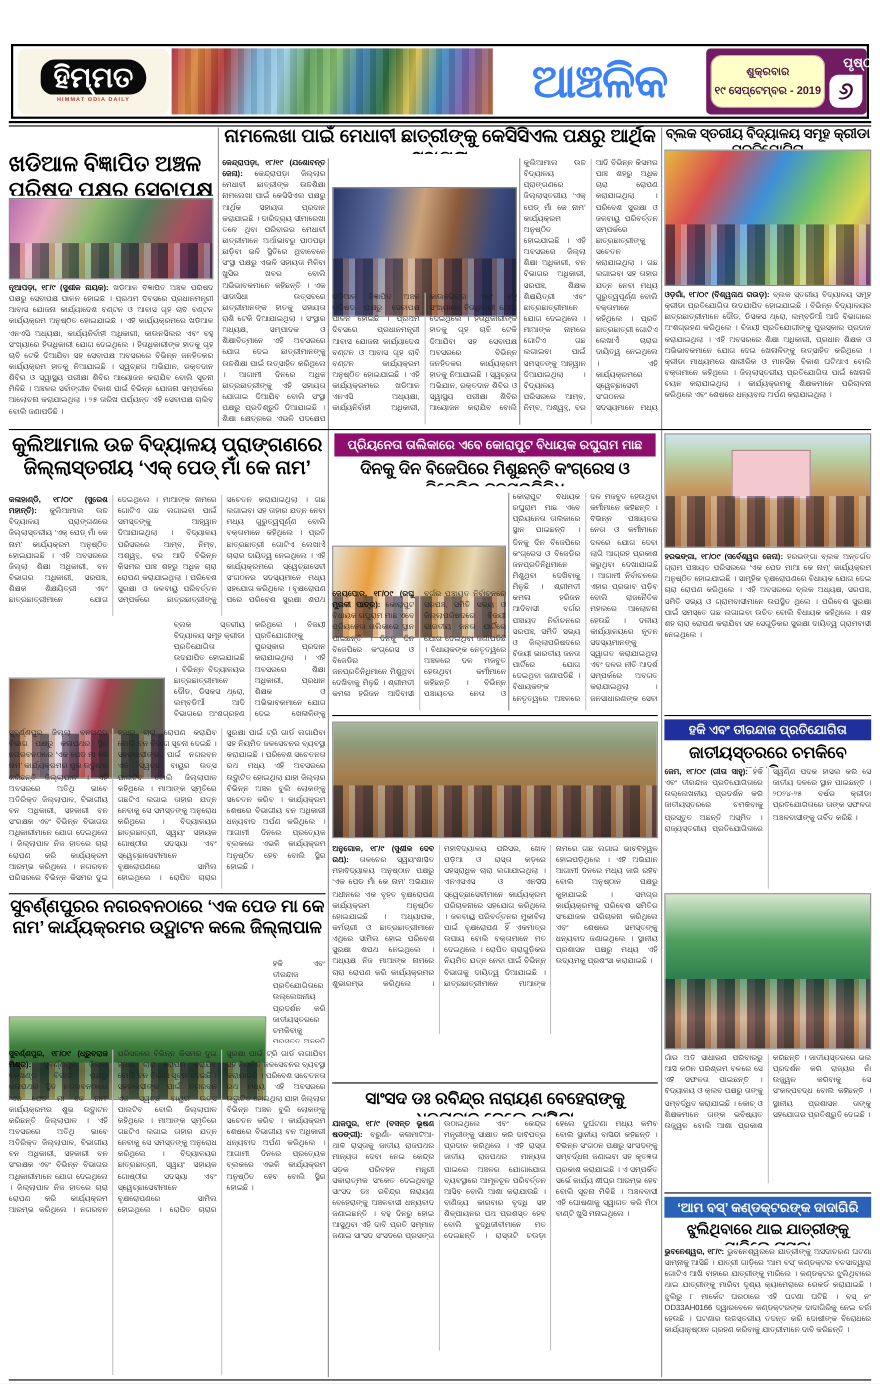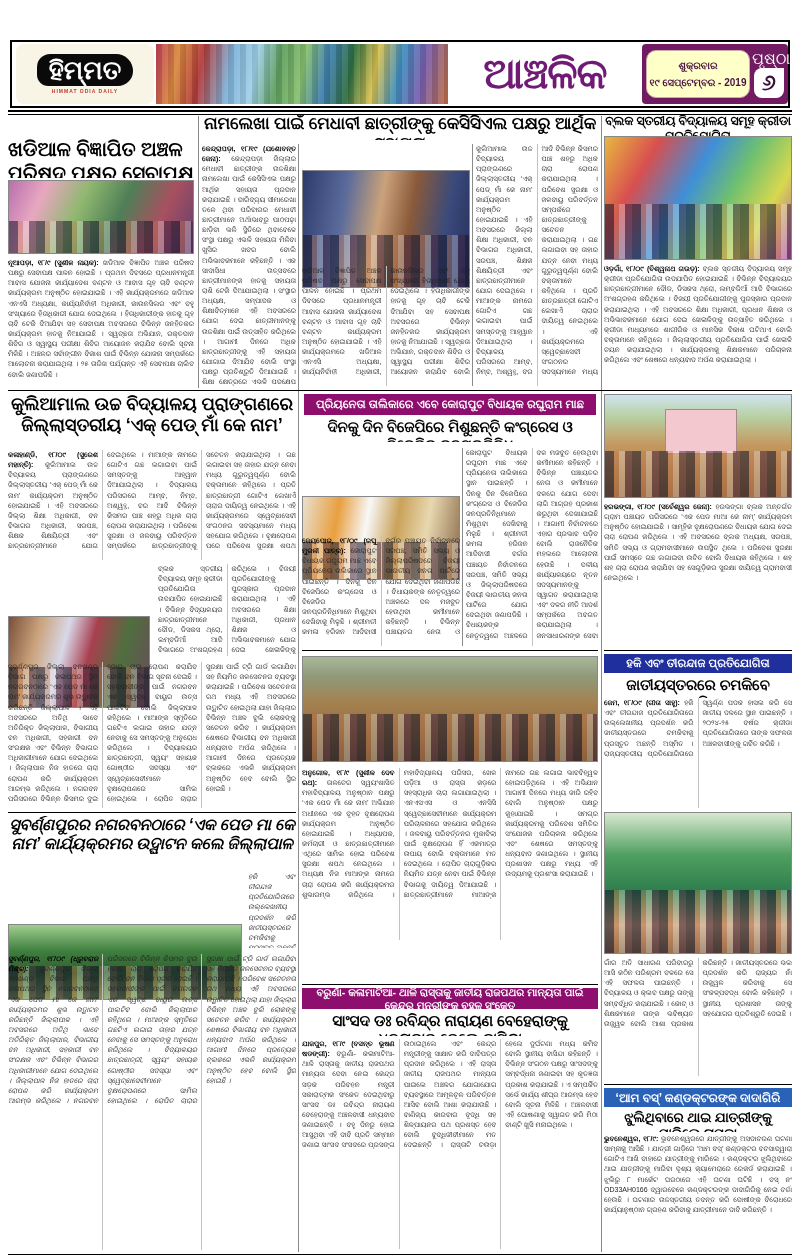--- a/index.html
+++ b/index.html
@@ -2,38 +2,38 @@
 <html><head>
 <meta charset="utf-8">
 <style>
   html,body{margin:0;padding:0;background:#e8e8e8;font-family:"Liberation Sans","DejaVu Sans",sans-serif;}
   #page{position:relative;width:800px;height:1258px;background:#ffffff;margin:0 auto;overflow:hidden;}
   .abs{position:absolute;}
   .hl{font-weight:bold;color:#000;text-align:center;line-height:1.18;letter-spacing:-0.2px;overflow:hidden;}
   .hl-left{text-align:left;}
   .body{font-size:7px;line-height:1.45;text-align:justify;color:#222;overflow:hidden;column-gap:9px;column-rule:1px solid #c2c2c2;}
   .dl{font-weight:bold;color:#000;}
-  .kicker{color:#fff;font-weight:bold;text-align:center;display:flex;align-items:center;justify-content:center;overflow:hidden;}
+  .kicker{color:#fff;font-weight:bold;text-align:left;display:flex;align-items:center;justify-content:center;overflow:hidden;}
   .photo{background-size:cover;border:1px solid #888;box-sizing:border-box;}
   .vrule{width:1px;background:#8a8a8a;}
   .hrule{height:1px;background:#000;}
   .hrule2{height:2px;background:#000;}
 
   
   #mast{border:2px solid #000;box-sizing:border-box;background:#fff;}
   #logo{background:#f8f4e6;border-radius:8px;display:flex;flex-direction:column;align-items:center;justify-content:center;}
   #logoblob{background:#0a0a0a;color:#fff;font-weight:bold;font-size:26px;padding:2px 12px;border-radius:14px 18px 16px 12px;line-height:1.1;}
   #logosub{font-size:5px;color:#c0392b;font-weight:bold;letter-spacing:1px;margin-top:2px;}
   #banner{background:
     linear-gradient(100deg,#c2405a 0%,#d98a3f 8%,#b23a3a 16%,#7fb2d8 26%,#9fd0e8 34%,#5f9f5f 42%,#88c070 50%,#3f7fb0 58%,#2f6f3f 66%,#d8c050 74%,#3f8fbf 82%,#7a5fae 90%,#c27040 100%);}
   #bannerovl{background:repeating-linear-gradient(90deg,rgba(0,0,0,0.18) 0 6px,rgba(255,255,255,0.12) 6px 12px);opacity:.5;}
-  #secTitle{color:#701a75;font-weight:bold;font-size:42px;display:flex;align-items:center;justify-content:center;letter-spacing:-1px;}
+  #secTitle{color:#3b82f6;font-weight:bold;font-size:42px;display:flex;align-items:center;justify-content:center;letter-spacing:-1px;}
   #datebox{background:#701b62;border-radius:4px;}
   #dateyellow{background:#ffffc8;border:1px solid #caa;border-radius:10px;color:#4a1242;font-weight:bold;text-align:center;font-size:10px;line-height:1.7;display:flex;flex-direction:column;justify-content:center;}
-  #pageLabel{color:#fff;font-weight:normal;font-size:16px;text-align:center;}
+  #pageLabel{color:#fff;font-weight:bold;font-size:12px;text-align:center;margin-left:12px;}
   #pageNum{background:#fff;border-radius:8px 0 8px 8px;color:#3a0f35;font-weight:bold;font-size:22px;text-align:center;line-height:30px;}
 
   
   .ph-stage{background:linear-gradient(115deg,#b86fae,#e8a7c0 18%,#8fb86f 38%,#4f7f57 58%,#a85060 78%,#5f3f6f 100%);}
   .ph-indoor{background:linear-gradient(100deg,#2b3a6b,#5b6b9b 25%,#caa27a 45%,#8a5a3a 62%,#3a4a7b 82%,#26305b 100%);}
   .ph-tent{background:linear-gradient(120deg,#e8b83f,#d84f4f 22%,#3f8fd8 44%,#6fc06f 62%,#d8d84f 80%,#b04fb0 100%);}
   .ph-group{background:linear-gradient(105deg,#7a4f3a,#caa27a 20%,#d8d8e8 38%,#a83f4f 55%,#4f6f3f 75%,#6a4a5a 100%);}
   .ph-office{background:linear-gradient(100deg,#e8e0d0,#e89f3f 22%,#f8f8f8 40%,#caa25a 58%,#e8d8b0 76%,#8a6a4a 100%);}
   .ph-field{background:linear-gradient(180deg,#cfe4ef 0%,#b7cfa0 22%,#c59a62 48%,#b07f4a 75%,#9a6b3f 100%);position:relative;}
   .ph-banner-pink{position:absolute;left:32%;top:14%;width:38%;height:42%;background:#f3c9cf;border:1px solid #a88;}
@@ -156,32 +156,31 @@
     <div class="hl" style="font-size:15px;height:22px;margin-top:3px;">ଜାତୀୟସ୍ତରରେ ଚମକିବେ ଅସ୍ମିତ</div>
     <div class="body" style="width:188px;height:110px;column-count:2;">
       <span class="dl">ଜେମ, ୧୮/୦୯ (ଗୀତା ସାହୁ):</span>
       <span>ହକି ଏବଂ ତୀରନ୍ଦାଜ ପ୍ରତିଯୋଗିତାରେ ଉଲ୍ଲେଖନୀୟ ପ୍ରଦର୍ଶନ କରି ଜାତୀୟସ୍ତରରେ ଚମକିବାକୁ ପ୍ରସ୍ତୁତ ଅଛନ୍ତି ଅସ୍ମିତ । ରାଜ୍ୟସ୍ତରୀୟ ପ୍ରତିଯୋଗିତାରେ ସ୍ୱର୍ଣ୍ଣ ପଦକ ହାସଲ କରି ସେ ଜାତୀୟ ଦଳରେ ସ୍ଥାନ ପାଇଛନ୍ତି । ୨୦୨୪-୨୫ ବର୍ଷର କ୍ରୀଡା ପ୍ରତିଯୋଗିତାରେ ତାଙ୍କ ସଫଳତା ଅଞ୍ଚଳବାସୀଙ୍କୁ ଗର୍ବିତ କରିଛି ।</span>
     </div>
     <div class="photo ph-greenbanner ph-people" style="width:188px;height:142px;margin-top:4px;"></div>
     <div class="body" style="width:188px;height:118px;margin-top:4px;column-count:2;">ଗାଁର ଅତି ସାଧାରଣ ପରିବାରରୁ ଆସି କଠିନ ପରିଶ୍ରମ ବଳରେ ସେ ଏହି ସଫଳତା ପାଇଛନ୍ତି । ବିଦ୍ୟାଳୟ ଓ କ୍ଲବ ପକ୍ଷରୁ ତାଙ୍କୁ ସମ୍ବର୍ଦ୍ଧିତ କରାଯାଇଛି । କୋଚ୍‌ ଓ ଶିକ୍ଷକମାନେ ତାଙ୍କ ଭବିଷ୍ୟତ ଉଜ୍ଜ୍ୱଳ ବୋଲି ଆଶା ପ୍ରକାଶ କରିଛନ୍ତି । ଜାତୀୟସ୍ତରରେ ଭଲ ପ୍ରଦର୍ଶନ କରି ରାଜ୍ୟର ନାଁ ଉଜ୍ଜ୍ୱଳ କରିବାକୁ ସେ ସଂକଳ୍ପବଦ୍ଧ ବୋଲି କହିଛନ୍ତି । ସ୍ଥାନୀୟ ପ୍ରଶାସନ ତାଙ୍କୁ ସହଯୋଗର ପ୍ରତିଶ୍ରୁତି ଦେଇଛି ।</div>
   </div>
   <div class="abs hrule" style="left:604px;top:1084px;width:188px;"></div>
 
-  <div class="abs" style="left:8px;top:816px;width:288px;height:436px;font-style:italic;">
+  <div class="abs" style="left:8px;top:816px;width:288px;height:436px;">
     <div class="hl" style="font-size:16px;height:52px;">ସୁବର୍ଣ୍ଣପୁରର ନଗରବନଠାରେ ‘ଏକ ପେଡ ମା କେ ନାମ’ କାର୍ଯ୍ୟକ୍ରମର ଉଦ୍ଘାଟନ କଲେ ଜିଲ୍ଲାପାଳ</div>
     <div class="abs photo ph-forest ph-people" style="left:0;top:56px;width:234px;height:76px;"></div>
     <div class="abs body" style="left:240px;top:56px;width:48px;height:76px;">ହକି ଏବଂ ତୀରନ୍ଦାଜ ପ୍ରତିଯୋଗିତାରେ ଉଲ୍ଲେଖନୀୟ ପ୍ରଦର୍ଶନ କରି ଜାତୀୟସ୍ତରରେ ଚମକିବାକୁ ପ୍ରସ୍ତୁତ ଅଛନ୍ତି ଅସ୍ମିତ । ରାଜ୍ୟସ୍ତରୀୟ ପ୍ରତିଯୋଗିତାରେ ସ୍ୱର୍ଣ୍ଣ ପଦକ ହାସଲ କରି ସେ ଜାତୀୟ ଦଳରେ ସ୍ଥାନ ପାଇଛନ୍ତି । ୨୦୨୪-୨୫ ବର୍ଷର କ୍ରୀଡା ପ୍ରତିଯୋଗିତାରେ ତାଙ୍କ ସଫଳତା ଅଞ୍ଚଳବାସୀଙ୍କୁ ଗର୍ବିତ କରିଛି ।</div>
     <div class="abs body" style="left:0;top:138px;width:288px;height:296px;column-count:3;">
       <span class="dl">ସୁବର୍ଣ୍ଣପୁର, ୧୮/୦୯ (ଧ୍ରୁବରାଜ ମିଶ୍ର):</span>
       <span>ସୁବର୍ଣ୍ଣପୁର ଜିଲ୍ଲା ବନଖଣ୍ଡ ବିଭାଗ ପକ୍ଷରୁ କଳାପଥର ସ୍ଥିତ ନଗରବନଠାରେ ‘ଏକ ପେଡ ମା କେ ନାମ’ କାର୍ଯ୍ୟକ୍ରମର ଶୁଭ ଉଦ୍ଘାଟନ କରିଛନ୍ତି ଜିଲ୍ଲାପାଳ । ଏହି ଅବସରରେ ଅତିଥି ଭାବେ ଅତିରିକ୍ତ ଜିଲ୍ଲାପାଳ, ବିଭାଗୀୟ ବନ ଅଧିକାରୀ, ସହକାରୀ ବନ ସଂରକ୍ଷକ ଏବଂ ବିଭିନ୍ନ ବିଭାଗର ଅଧିକାରୀମାନେ ଯୋଗ ଦେଇଥିଲେ । ଜିଲ୍ଲାପାଳ ନିଜ ହାତରେ ଚାରା ରୋପଣ କରି କାର୍ଯ୍ୟକ୍ରମ ଆରମ୍ଭ କରିଥିଲେ । ନଗରବନ ପରିସରରେ ବିଭିନ୍ନ କିସମର ଦୁଇ ହଜାର ଚାରା ରୋପଣ କରାଯିବ ବୋଲି ବନ ବିଭାଗ ସୂଚନା ଦେଇଛି । ସହରବାସୀଙ୍କ ପାଇଁ ନଗରବନ ଏକ ସ୍ୱଚ୍ଛ ବାୟୁର ଉତ୍ସ ପାଲଟିବ ବୋଲି ଜିଲ୍ଲାପାଳ କହିଥିଲେ । ମାଆଙ୍କ ସ୍ମୃତିରେ ଗଛଟିଏ ଲଗାଇ ତାହାର ଯତ୍ନ ନେବାକୁ ସେ ସମସ୍ତଙ୍କୁ ଅନୁରୋଧ କରିଥିଲେ । ବିଦ୍ୟାଳୟର ଛାତ୍ରଛାତ୍ରୀ, ସ୍ୱୟଂ ସହାୟକ ଗୋଷ୍ଠୀର ସଦସ୍ୟା ଏବଂ ସ୍ୱେଚ୍ଛାସେବୀମାନେ ବୃକ୍ଷରୋପଣରେ ସାମିଲ ହୋଇଥିଲେ । ରୋପିତ ଚାରାର ସୁରକ୍ଷା ପାଇଁ ଟ୍ରି ଗାର୍ଡ ଲଗାଯିବା ସହ ନିୟମିତ ଜଳସେଚନର ବ୍ୟବସ୍ଥା କରାଯାଇଛି । ପରିବେଶ ସଚେତନତା ରଥ ମଧ୍ୟ ଏହି ଅବସରରେ ଉଦ୍ଘାଟିତ ହୋଇଥିଲା ଯାହା ଜିଲ୍ଲାର ବିଭିନ୍ନ ଅଞ୍ଚଳ ବୁଲି ଲୋକଙ୍କୁ ସଚେତନ କରିବ । କାର୍ଯ୍ୟକ୍ରମ ଶେଷରେ ବିଭାଗୀୟ ବନ ଅଧିକାରୀ ଧନ୍ୟବାଦ ଅର୍ପଣ କରିଥିଲେ । ଆଗାମୀ ଦିନରେ ପ୍ରତ୍ୟେକ ବ୍ଲକରେ ଏଭଳି କାର୍ଯ୍ୟକ୍ରମ ଅନୁଷ୍ଠିତ ହେବ ବୋଲି ସ୍ଥିର ହୋଇଛି ।</span>
     </div>
   </div>
 
   <div class="abs" style="left:302px;top:988px;width:296px;height:264px;">
-    <div class="kicker" style="background:#8e0e6e;height:21px;font-size:10.5px;">ବରୁଣାଁ- କଳାମାଟିଆ- ଥାଳି ରାସ୍ତାକୁ ଜାତୀୟ ରାଜପଥର ମାନ୍ୟତା ପାଇଁ କେନ୍ଦ୍ର ମନ୍ତ୍ରୀଙ୍କ ବହୁଳ ସଂକେତ</div>
     <div class="hl" style="font-size:15.5px;height:24px;margin-top:3px;">ସାଂସଦ ଡଃ ରବିନ୍ଦ୍ର ନାରାୟଣ ବେହେରାଙ୍କୁ ଧନ୍ୟବାଦ ଦେଲେ ବାସିନ୍ଦା</div>
     <div class="body" style="width:296px;height:210px;margin-top:3px;column-count:3;">
       <span class="dl">ଯାଜପୁର, ୧୮/୯ (ବସନ୍ତ ଭୂଷଣ ଷଡଙ୍ଗୀ):</span>
       <span>ବରୁଣାଁ- କଳାମାଟିଆ- ଥାଳି ରାସ୍ତାକୁ ଜାତୀୟ ରାଜପଥର ମାନ୍ୟତା ଦେବା ନେଇ କେନ୍ଦ୍ର ସଡ଼କ ପରିବହନ ମନ୍ତ୍ରୀ ସକାରାତ୍ମକ ସଂକେତ ଦେଇଥିବାରୁ ସାଂସଦ ଡଃ ରବିନ୍ଦ୍ର ନାରାୟଣ ବେହେରାଙ୍କୁ ଅଞ୍ଚଳବାସୀ ଧନ୍ୟବାଦ ଜଣାଇଛନ୍ତି । ବହୁ ଦିନରୁ ହୋଇ ଆସୁଥିବା ଏହି ଦାବି ପ୍ରତି ସମ୍ମାନ ଜଣାଇ ସାଂସଦ ସଂସଦରେ ପ୍ରସଙ୍ଗ ଉଠାଇଥିଲେ ଏବଂ କେନ୍ଦ୍ର ମନ୍ତ୍ରୀଙ୍କୁ ସାକ୍ଷାତ କରି ଦାବିପତ୍ର ପ୍ରଦାନ କରିଥିଲେ । ଏହି ରାସ୍ତା ଜାତୀୟ ରାଜପଥର ମାନ୍ୟତା ପାଇଲେ ଅଞ୍ଚଳର ଯୋଗାଯୋଗ ବ୍ୟବସ୍ଥାରେ ଆମୂଳଚୂଳ ପରିବର୍ତ୍ତନ ଆସିବ ବୋଲି ଆଶା କରାଯାଉଛି । ବାଣିଜ୍ୟ କାରବାର ବୃଦ୍ଧି ସହ ଶିଳ୍ପାୟନର ପଥ ପ୍ରଶସ୍ତ ହେବ ବୋଲି ବୁଦ୍ଧିଜୀବୀମାନେ ମତ ଦେଇଛନ୍ତି । ରାସ୍ତାଟି ଚଉଡ଼ା ହେଲେ ଦୁର୍ଘଟଣା ମଧ୍ୟ କମିବ ବୋଲି ସ୍ଥାନୀୟ ବାସିନ୍ଦା କହିଛନ୍ତି । ବିଭିନ୍ନ ସଂଗଠନ ପକ୍ଷରୁ ସାଂସଦଙ୍କୁ ସମ୍ବର୍ଦ୍ଧନା ଜଣାଇବା ସହ କୃତଜ୍ଞତା ପ୍ରକାଶ କରାଯାଇଛି । ଏ ସମ୍ପର୍କିତ ସର୍ଭେ କାର୍ଯ୍ୟ ଶୀଘ୍ର ଆରମ୍ଭ ହେବ ବୋଲି ସୂଚନା ମିଳିଛି । ଅଞ୍ଚଳବାସୀ ଏହି ଘୋଷଣାକୁ ସ୍ୱାଗତ କରି ମିଠା ବାଣ୍ଟି ଖୁସି ମନାଇଥିଲେ ।</span>
     </div>
   </div>
 
   <div class="abs" style="left:604px;top:1088px;width:188px;height:164px;">
     <div class="kicker" style="background:#2a62b8;height:19px;font-size:12px;">‘ଆମ ବସ୍’ କଣ୍ଡକ୍ଟରଙ୍କ ଦାଦାଗିରି</div>
     <div class="hl" style="font-size:13.5px;height:22px;margin-top:3px;">ଝୁଲିଥିବାରେ ଥାଇ ଯାତ୍ରୀଙ୍କୁ ମାରିଲେ ଚାପୁଡା</div>

